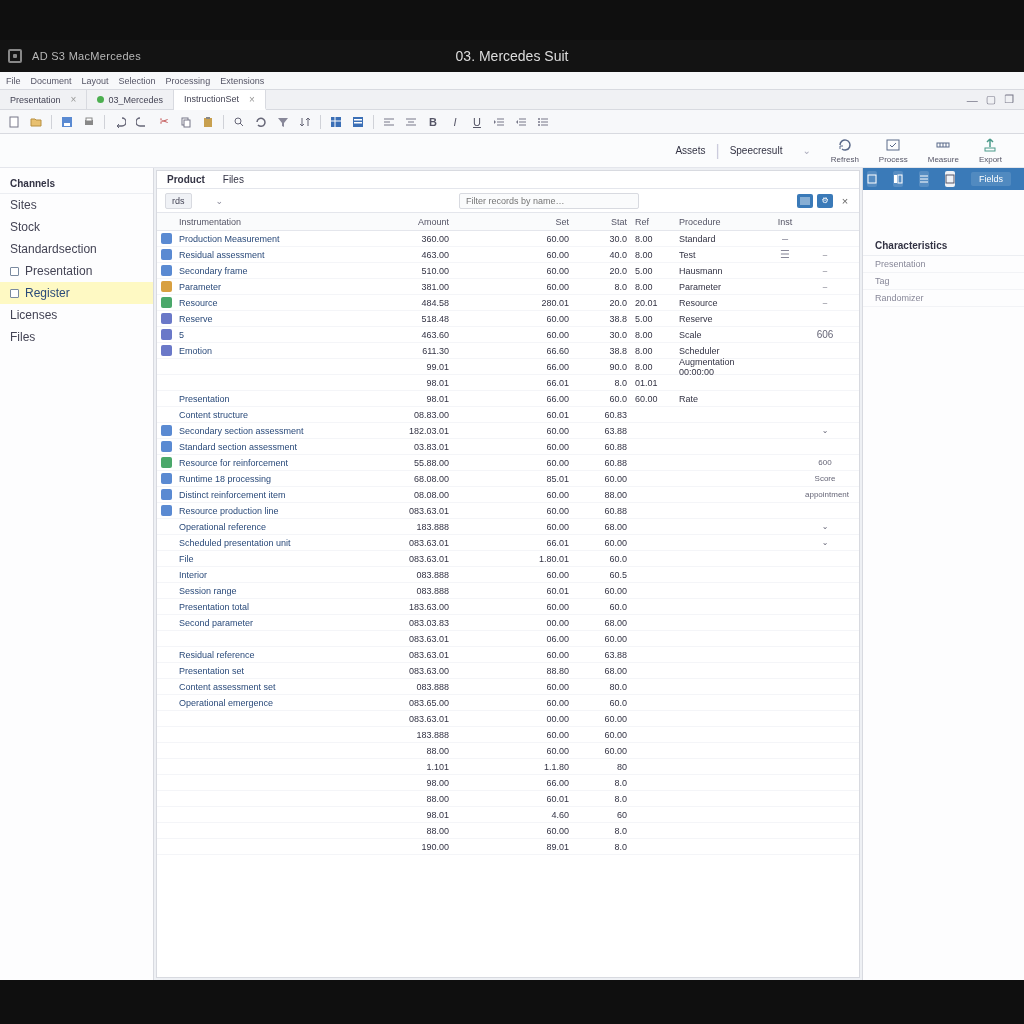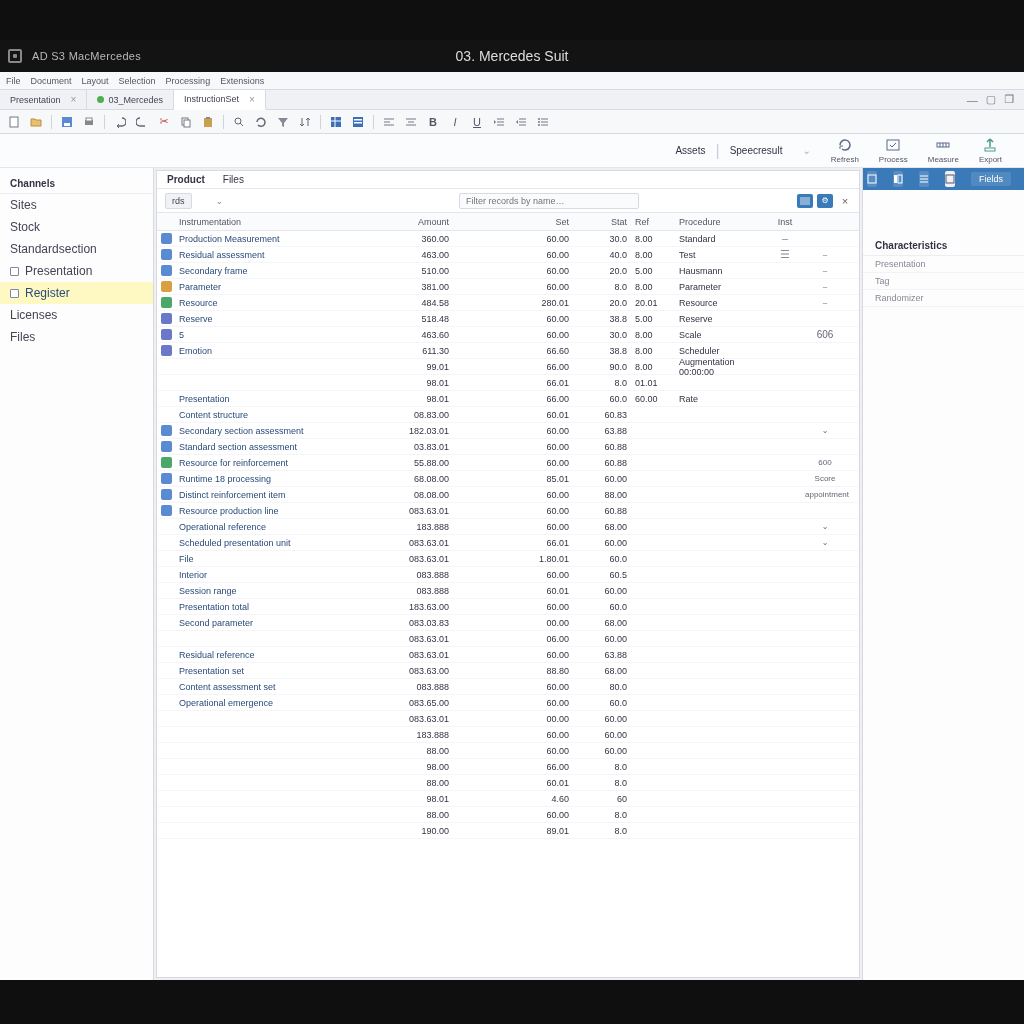--- a/index.html
+++ b/index.html
@@ -726,20 +726,31 @@
             <div class="c-b">60.00</div>
             <div class="c-c">60.00</div>
             <div class="c-d"></div>
             <div class="c-e"></div>
             <div class="c-f"></div>
             <div class="c-f" style="font-size: 8px; color: rgb(102, 102, 119);"></div>
           </div>
           <div class="row">
             <div class="c-icon"></div>
             <div class="c-name"></div>
+            <div class="c-a">1.101</div>
+            <div class="c-b">1.1.80</div>
+            <div class="c-c">80</div>
+            <div class="c-d"></div>
+            <div class="c-e"></div>
+            <div class="c-f"></div>
+            <div class="c-f" style="font-size: 8px; color: rgb(102, 102, 119);"></div>
+          </div>
+          <div class="row">
+            <div class="c-icon"></div>
+            <div class="c-name"></div>
             <div class="c-a">98.00</div>
             <div class="c-b">66.00</div>
             <div class="c-c">8.0</div>
             <div class="c-d"></div>
             <div class="c-e"></div>
             <div class="c-f"></div>
             <div class="c-f" style="font-size: 8px; color: rgb(102, 102, 119);"></div>
           </div>
           <div class="row">
             <div class="c-icon"></div>

